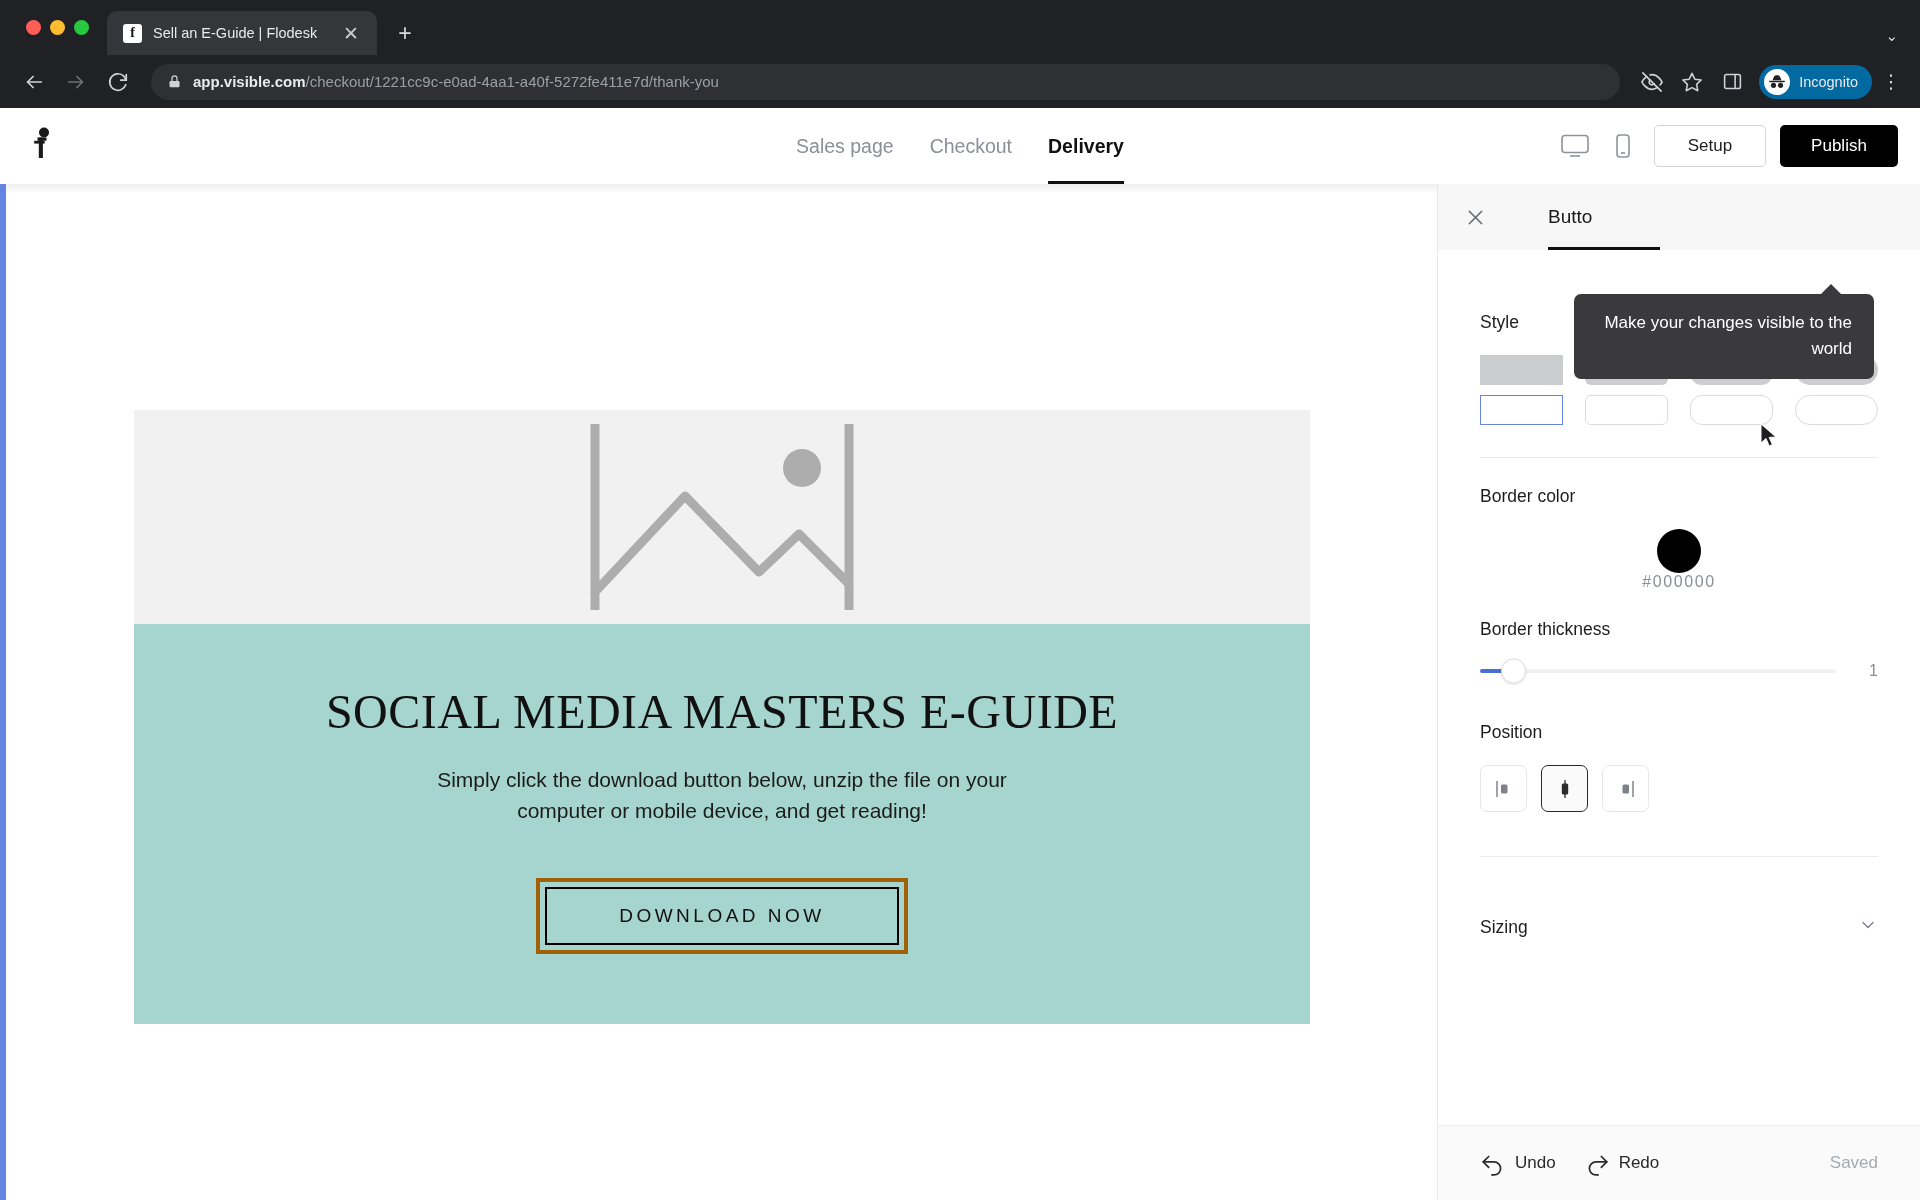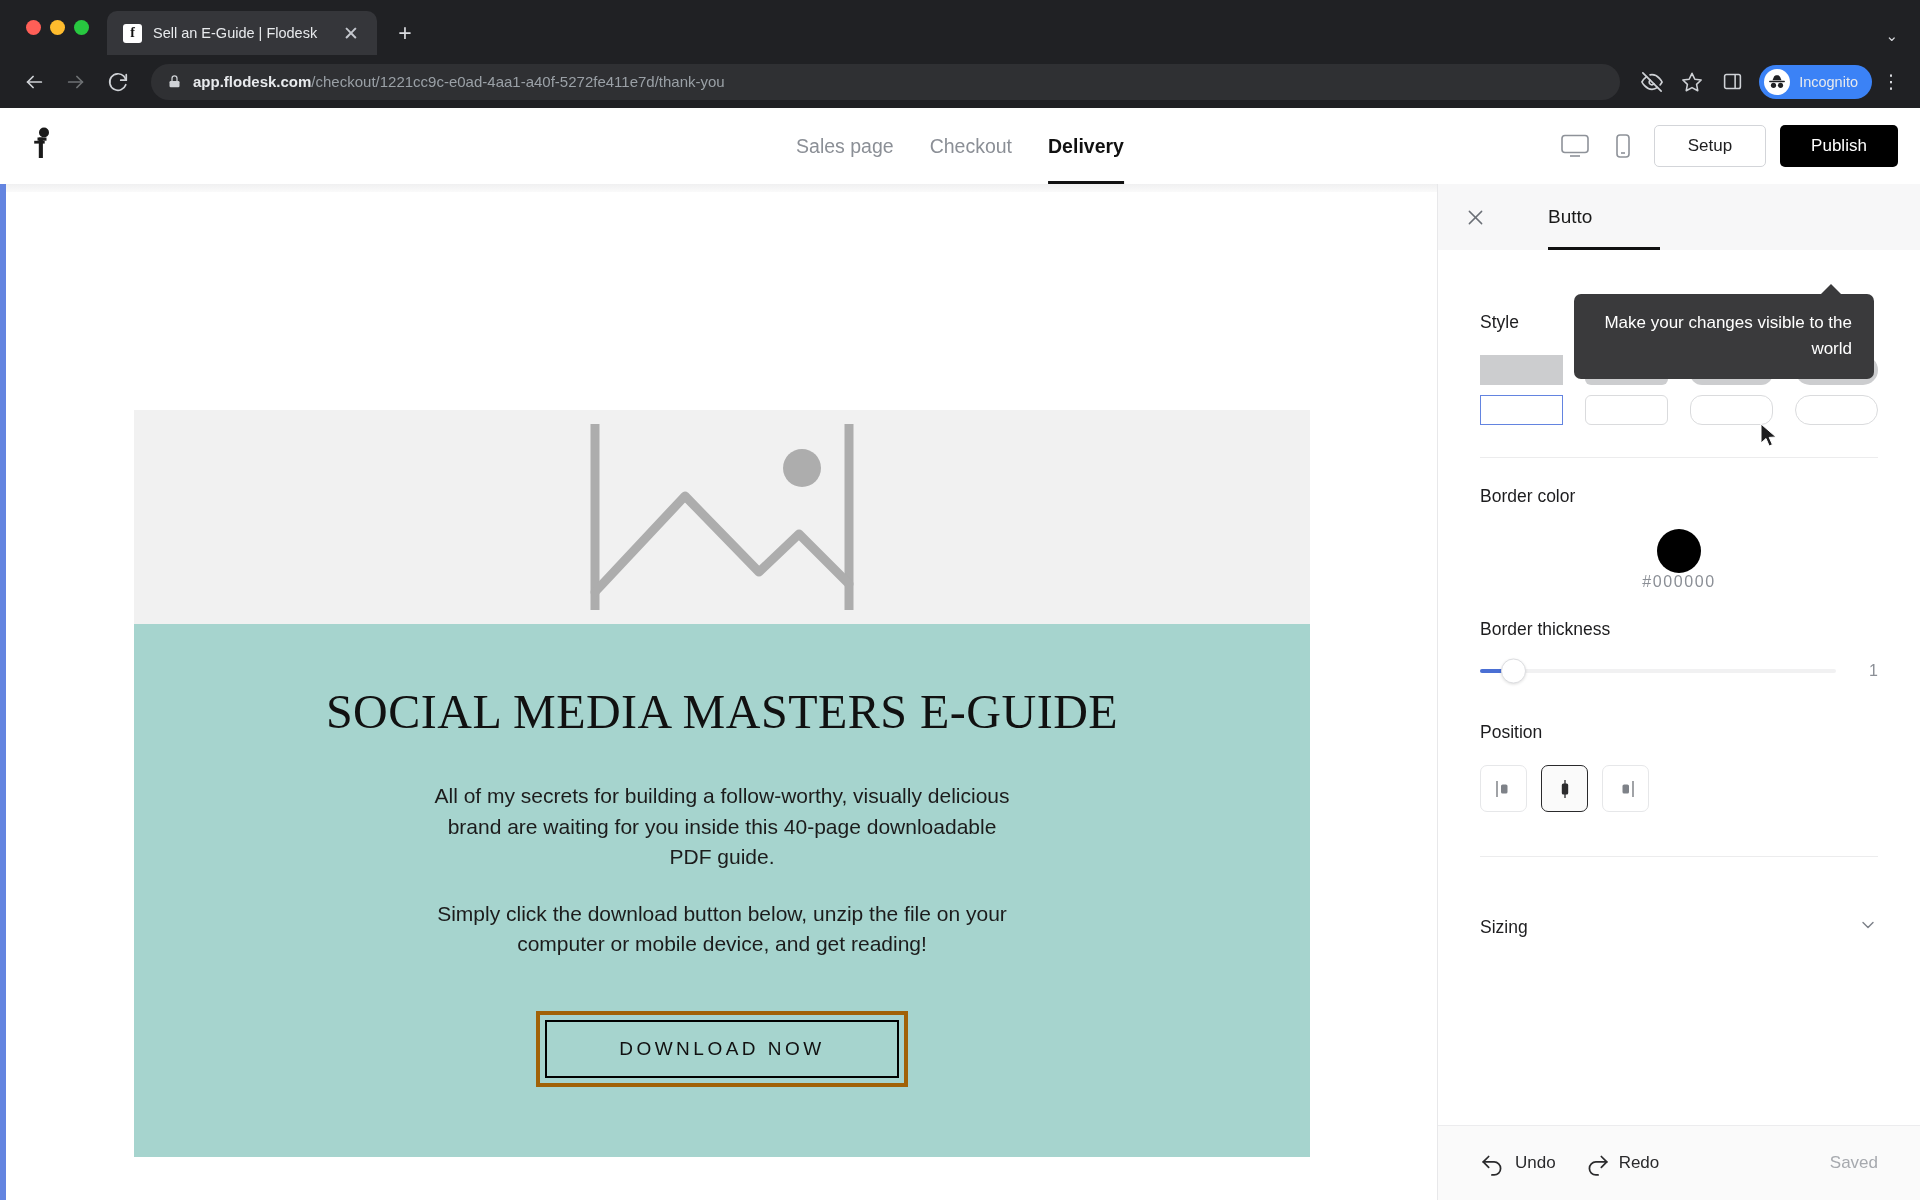--- a/index.html
+++ b/index.html
@@ -114,21 +114,21 @@
   }
   #omnibox-url b { color: #e8eaed; font-weight: 700; }
   .tb-icon {
     width: 34px; height: 34px;
     display: flex; align-items: center; justify-content: center;
     color: #cfd2d6;
     flex: none;
   }
   #incognito-chip {
     height: 34px;
-    background: #3b82f6;
+    background: #0369a1;
     border-radius: 17px;
     display: flex;
     align-items: center;
     gap: 9px;
     padding: 0 14px 0 5px;
     margin-left: 4px;
     flex: none;
   }
   #incognito-avatar {
     width: 26px; height: 26px;
@@ -540,21 +540,21 @@
         </svg>
     </span>
 
     <div id="omnibox">
       <span style="display:flex;color:#cfd2d6;">
         <svg width="15" height="15" viewBox="0 0 24 24" fill="none" stroke="currentColor" stroke-width="2">
             <rect x="4" y="11" width="16" height="10" rx="2" fill="currentColor" stroke="none"></rect>
             <path d="M8 11V7a4 4 0 0 1 8 0v4"></path>
           </svg>
       </span>
-      <span id="omnibox-url"><b>app.flodesk.com</b><span>/checkout/1221cc9c-e0ad-4aa1-a40f-5272fe411e7d/thank-you</span></span>
+      <span id="omnibox-url"><b>app.visible.com</b><span>/checkout/1221cc9c-e0ad-4aa1-a40f-5272fe411e7d/thank-you</span></span>
     </div>
 
     <span class="tb-icon">
       <svg width="22" height="22" viewBox="0 0 24 24" fill="none" stroke="currentColor" stroke-width="1.8" stroke-linecap="round">
           <path d="M17.94 17.94A10.07 10.07 0 0 1 12 20c-7 0-11-8-11-8a18.45 18.45 0 0 1 5.06-5.94M9.9 4.24A9.12 9.12 0 0 1 12 4c7 0 11 8 11 8a18.5 18.5 0 0 1-2.16 3.19"></path>
           <path d="M9.88 9.88a3 3 0 1 0 4.24 4.24"></path>
           <line x1="2" y1="2" x2="22" y2="22"></line>
         </svg>
     </span>
     <span class="tb-icon">
@@ -631,21 +631,20 @@
           <svg width="266" height="186" viewBox="0 0 266 186" fill="none" stroke="#adadad" stroke-width="9" stroke-linejoin="round" stroke-linecap="round">
             <line x1="6" y1="0" x2="6" y2="186"></line>
             <line x1="260" y1="0" x2="260" y2="186"></line>
             <polyline points="6,168 96,72 170,148 210,110 260,160"></polyline>
             <circle cx="213" cy="44" r="19" fill="#adadad" stroke="none"></circle>
           </svg>
         </div>
 
         <div id="teal-card">
           <div id="card-title">SOCIAL MEDIA MASTERS E-GUIDE</div>
-          <div id="card-body1">All of my secrets for building a follow-worthy, visually delicious brand are waiting for you inside this 40-page downloadable PDF guide.</div>
           <div id="card-body2">Simply click the download button below, unzip the file on your computer or mobile device, and get reading!</div>
           <div id="dl-selection">
             <div id="download-btn">DOWNLOAD NOW</div>
           </div>
         </div>
 
       </div>
     </div>
   </div>
 

